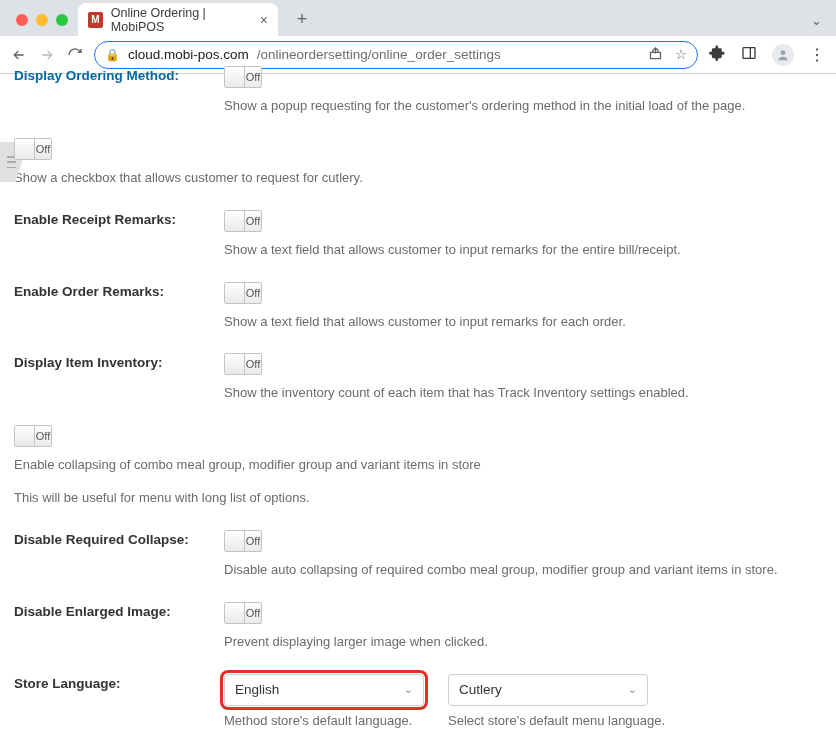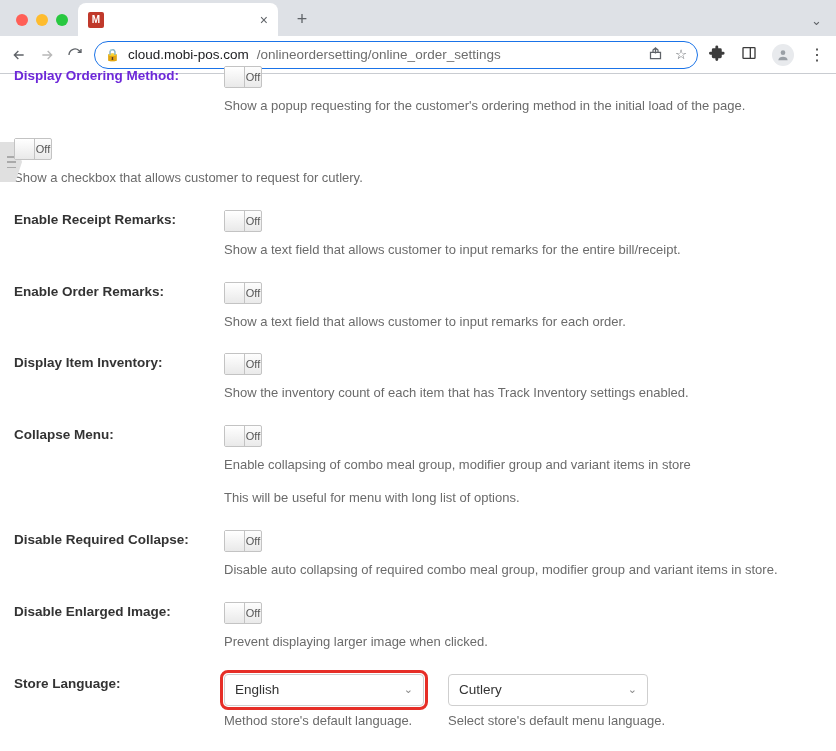--- a/index.html
+++ b/index.html
@@ -59,20 +59,21 @@
 
 <div class="browser-top">
   <div class="tab-strip">
     <div class="traffic-lights">
       <span class="tl red"></span>
       <span class="tl yel"></span>
       <span class="tl grn"></span>
     </div>
     <div class="tab">
       <span class="favicon">M</span>
+      <span>Online Ordering | MobiPOS</span>
       <span class="tab-close">×</span>
     </div>
     <div class="new-tab">+</div>
     <div class="chev-down">⌄</div>
   </div>
   <div class="toolbar">
     <span class="nav-ico">
         <svg viewBox="0 0 24 24" fill="none" stroke="currentColor" stroke-width="2">
           <path d="M19 12H5M11 18l-6-6 6-6"></path>
         </svg>
@@ -120,21 +121,21 @@
 <div class="page">
   <div class="handle">
       <div class="handle-lines">
         <span></span>
         <span></span>
         <span></span>
       </div>
     </div>
   <div class="settings" id="settings-root">
       <div class="row" style="margin-top:-12px">
-    <div class="label"><span style="color:#6d28d9;">Display Ordering Method:</span></div>
+    <div class="label"><span style="color:#0369a1;">Display Ordering Method:</span></div>
     <div class="control">
       <div class="toggle">
             <span class="knob"></span>
             <span class="txt">Off</span>
           </div>
       <div class="desc">Show a popup requesting for the customer's ordering method in the initial load of the page.</div>
     </div>
       </div>
       <div class="row">
     <div class="control">
@@ -169,21 +170,20 @@
     <div class="label">Display Item Inventory:</div>
     <div class="control">
       <div class="toggle">
             <span class="knob"></span>
             <span class="txt">Off</span>
           </div>
       <div class="desc">Show the inventory count of each item that has Track Inventory settings enabled.</div>
     </div>
       </div>
       <div class="row">
-    <div class="label">Collapse Menu:</div>
     <div class="control">
       <div class="toggle">
             <span class="knob"></span>
             <span class="txt">Off</span>
           </div>
       <div class="desc">Enable collapsing of combo meal group, modifier group and variant items in store</div><div class="desc2">This will be useful for menu with long list of options.</div>
     </div>
       </div>
       <div class="row">
     <div class="label">Disable Required Collapse:</div>

